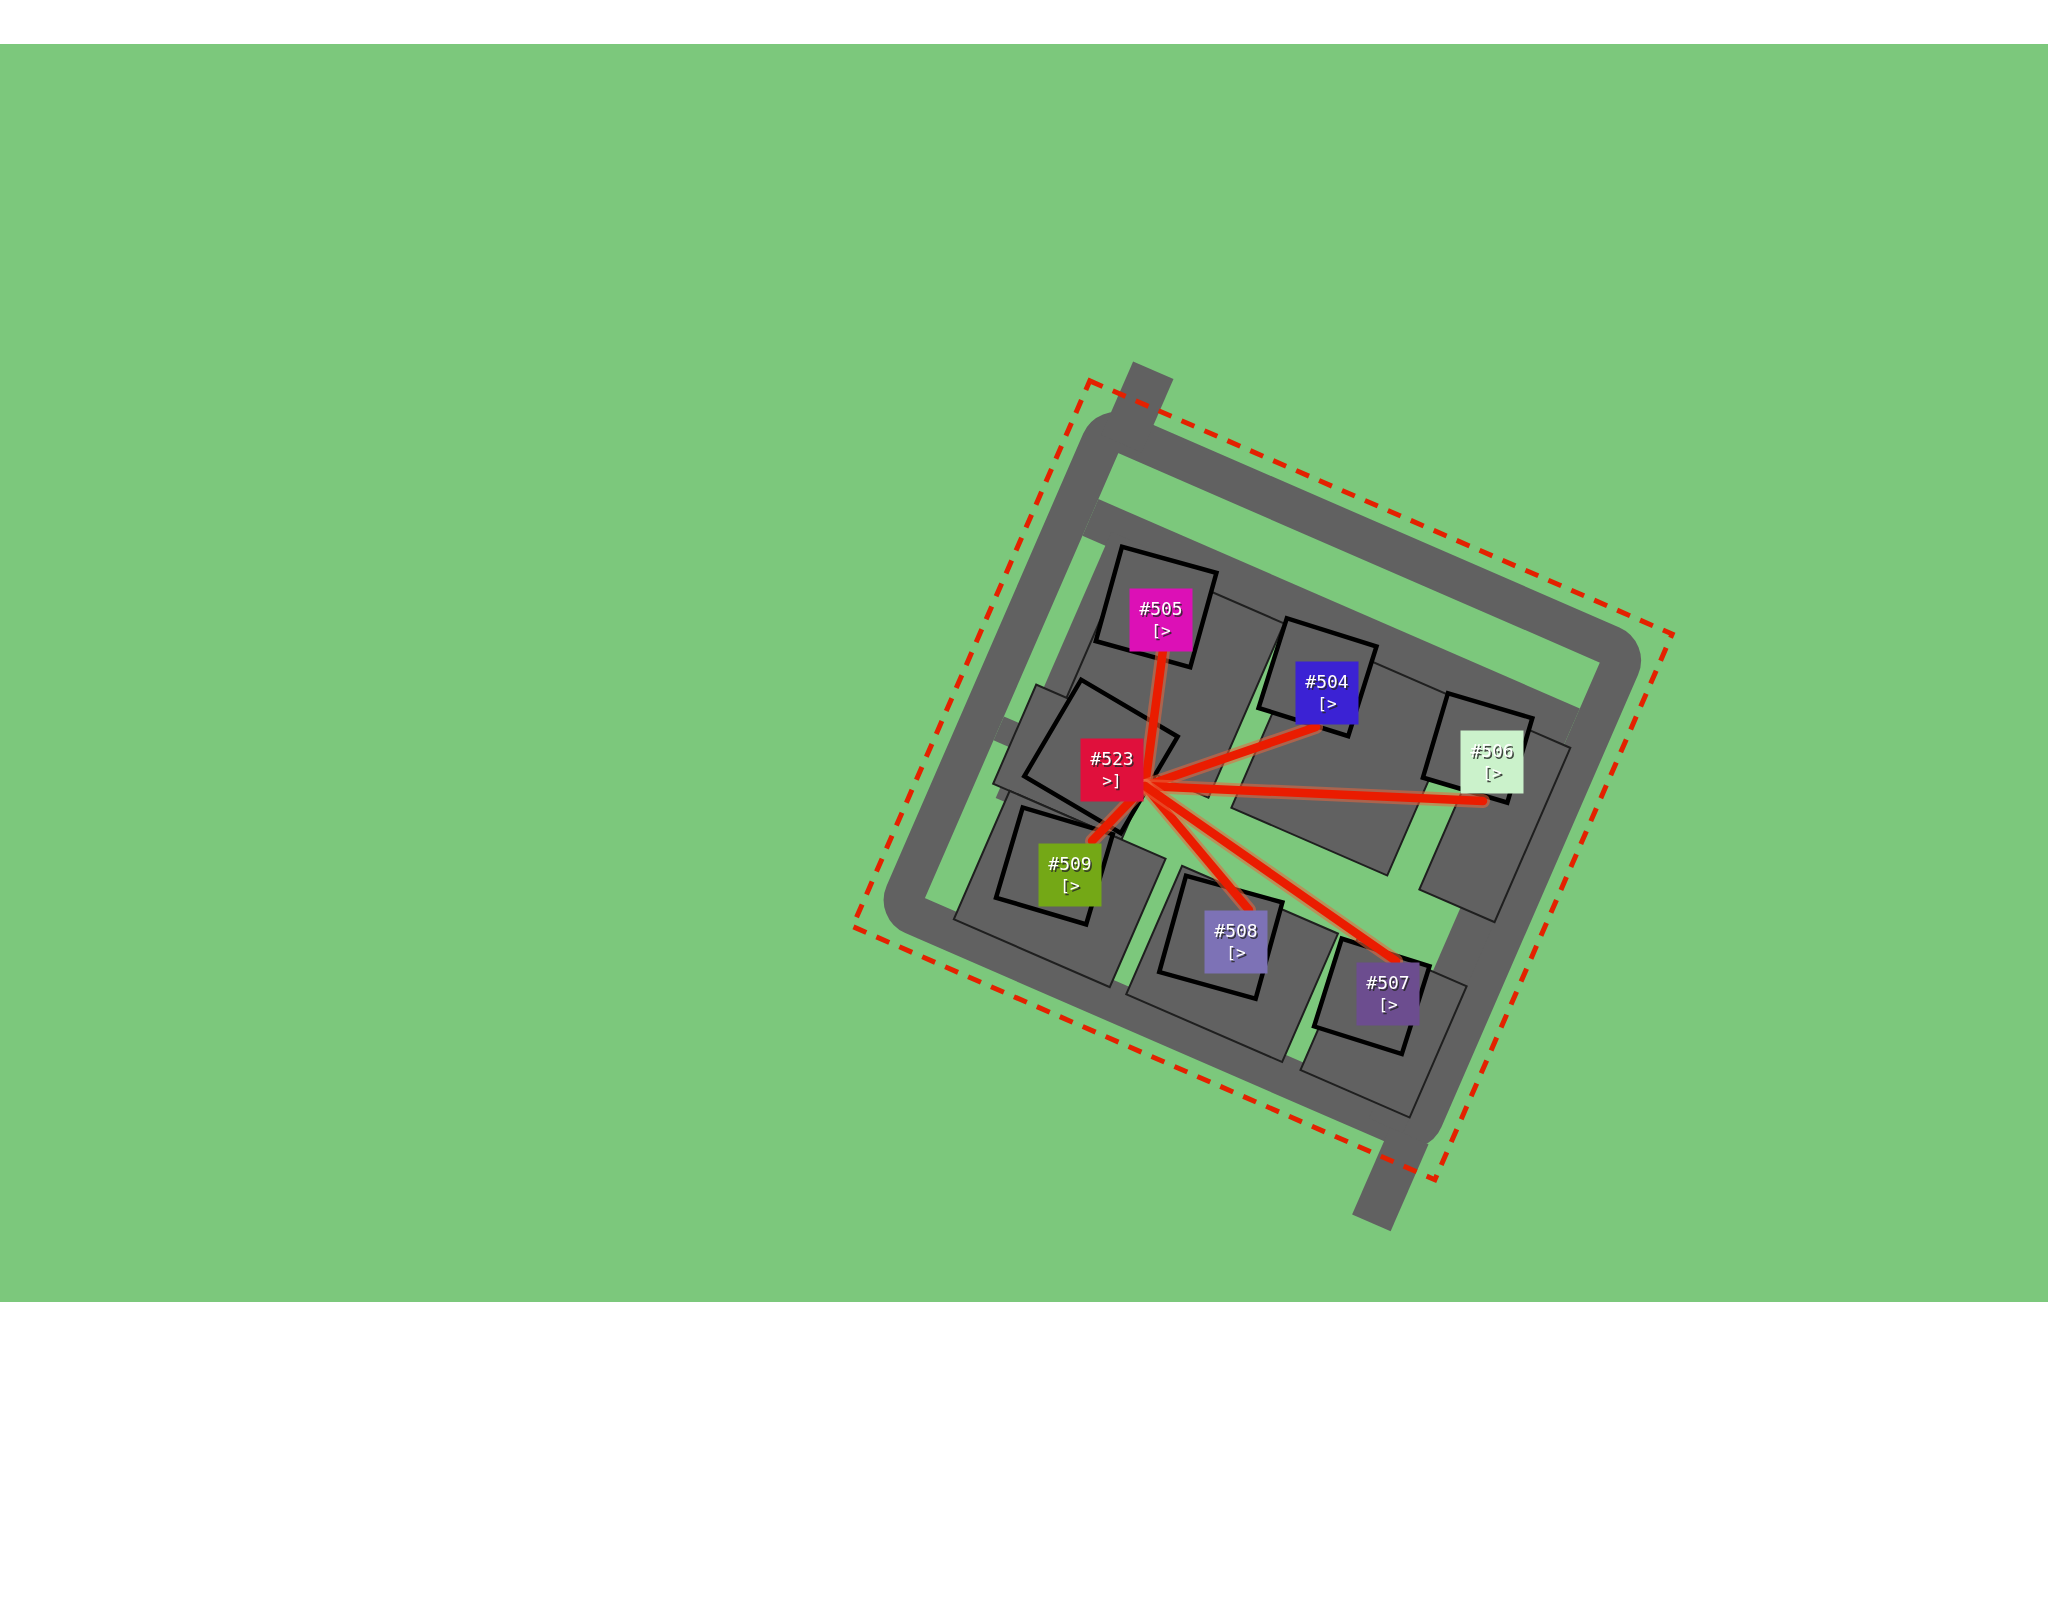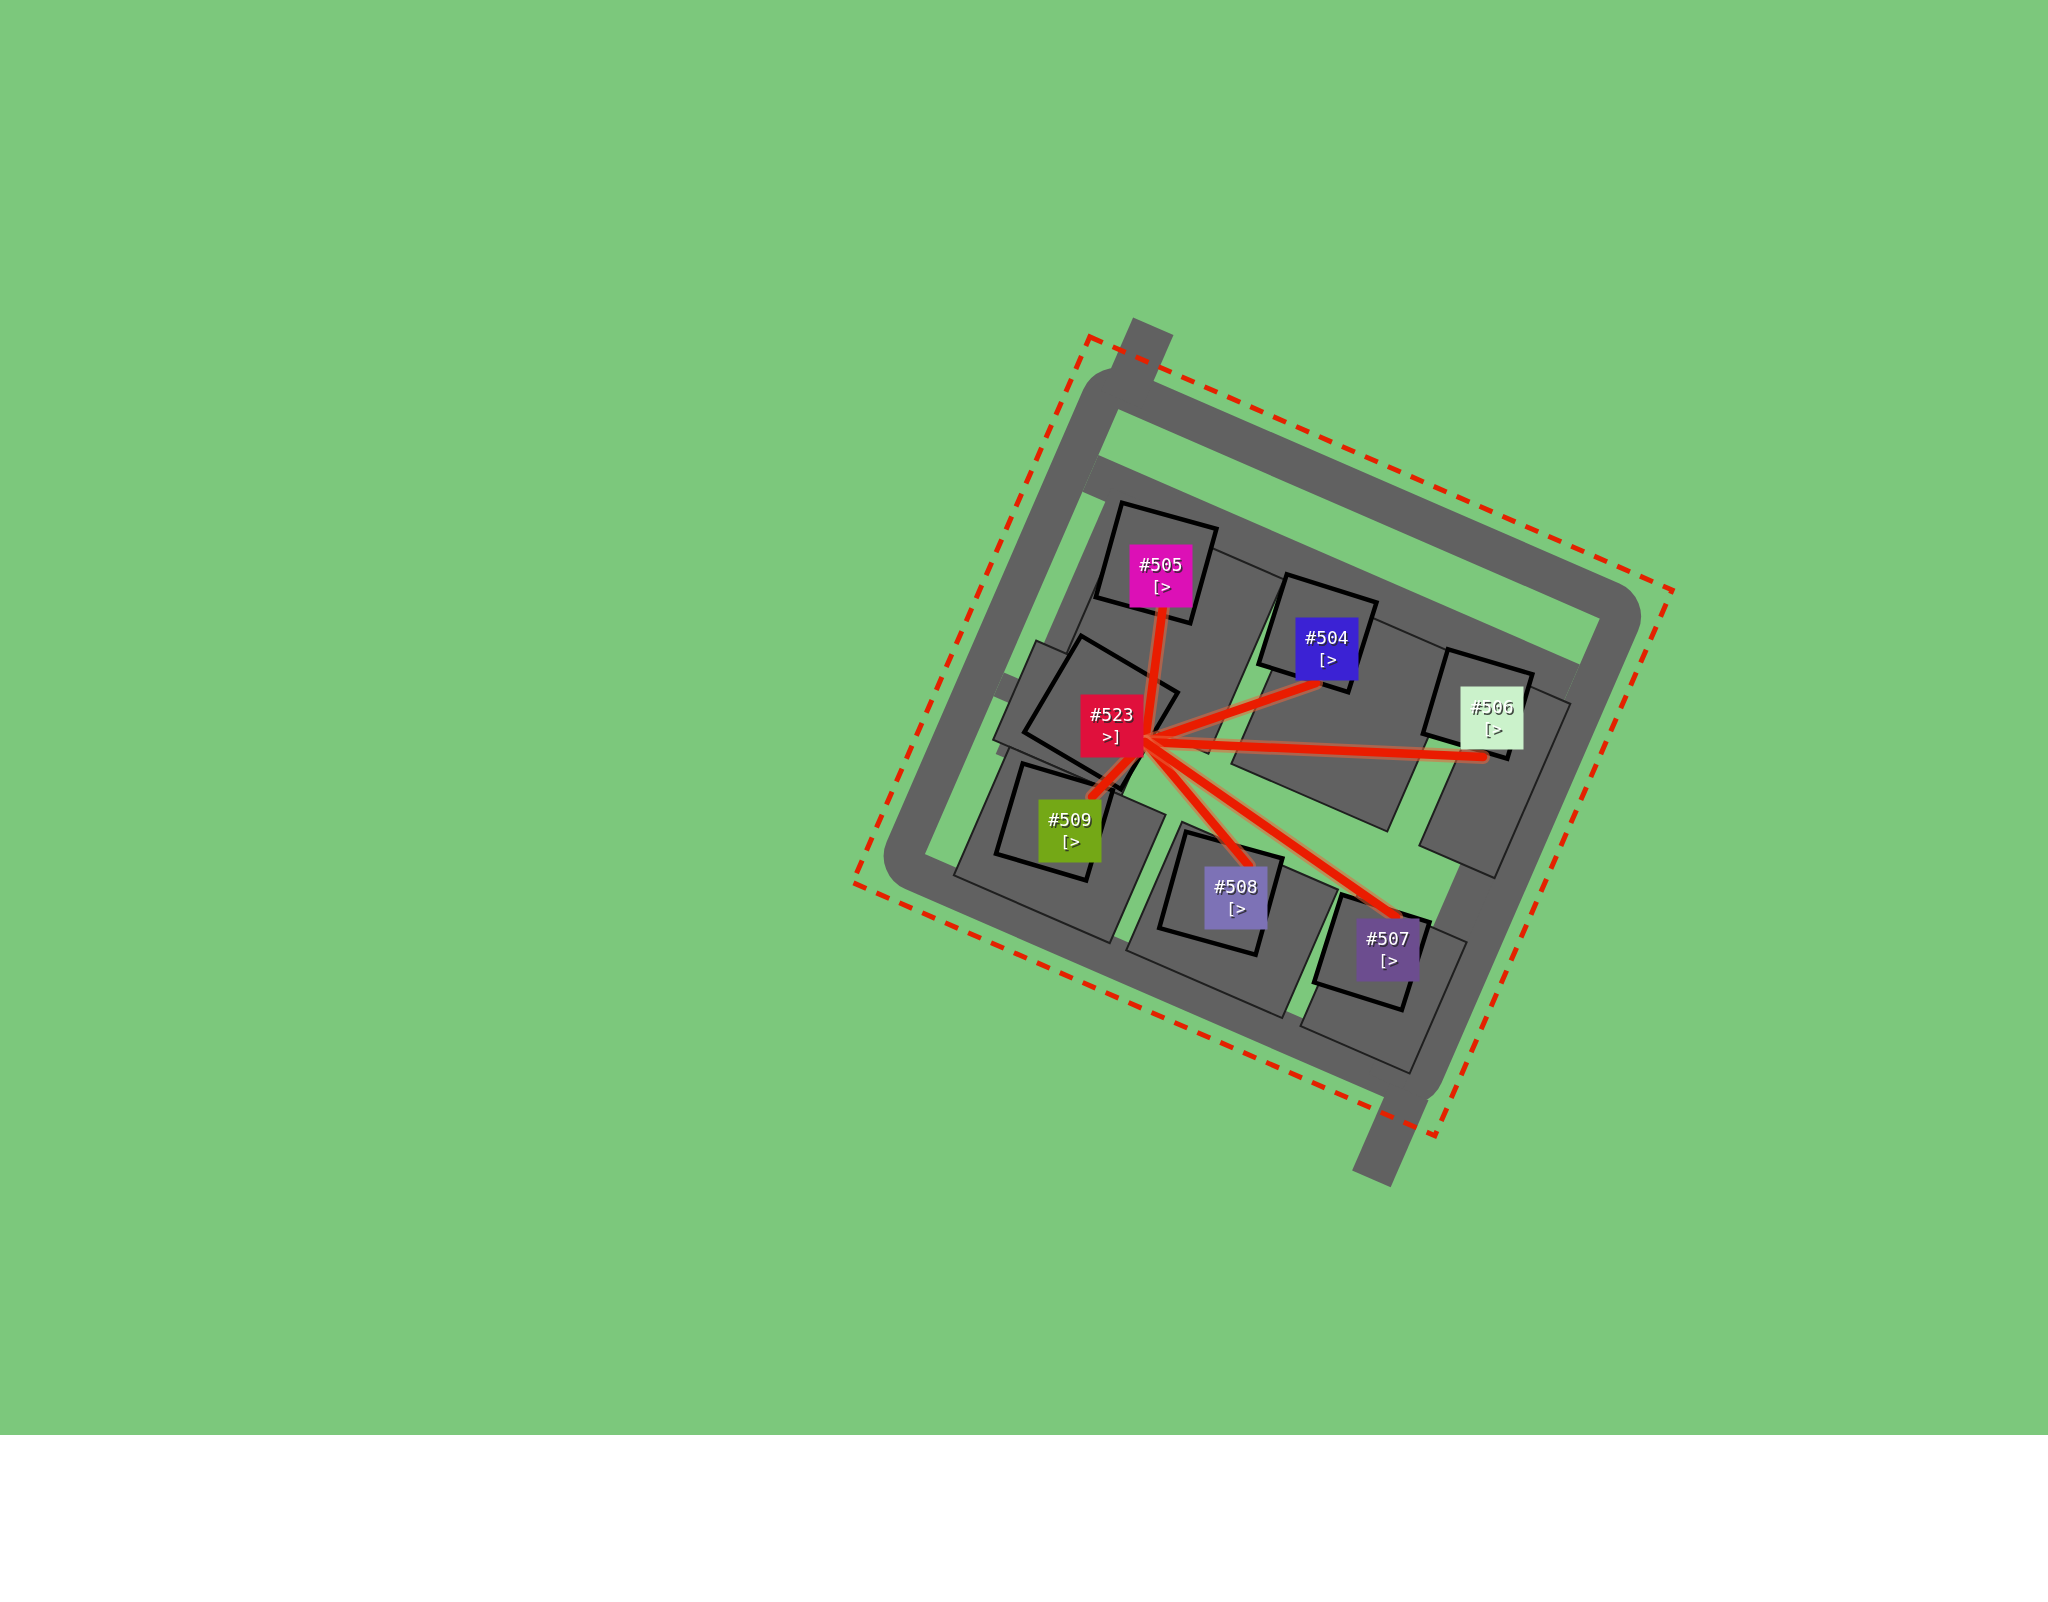--- a/index.html
+++ b/index.html
@@ -1,22 +1,23 @@
 <!DOCTYPE html>
 <html style="--bg: #7CC87C; --road: #616161; --boundary: #E42100; --labeltext: #FFFFFF;"><head>
 <meta charset="utf-8">
 <style>
   html, body { margin: 0; padding: 0; }
   body { font-family: "DejaVu Sans Mono", "Liberation Mono", monospace; }
   .stage {
     position: relative;
     width: 2048px;
-    height: 1435px;
+    height: 1258px;
     overflow: hidden;
     background: var(--bg, #7CC87C);
+    margin-top: 44px;
   }
   svg { display: block; }
   .roadshape { fill: var(--road, #616161); }
   .ringroad  { fill: none; stroke: var(--road, #616161); stroke-width: 40; stroke-linejoin: round; }
   .lot       { fill: var(--road, #616161); stroke: #1f1f1f; stroke-width: 2; }
   .bldg      { fill: var(--road, #616161); stroke: #000000; stroke-width: 4.5; }
   .boundary  { fill: none; stroke: var(--boundary, #E42100); stroke-width: 5;
                stroke-dasharray: 14 11; }
   .marker-label {
     fill: var(--labeltext, #ffffff);

